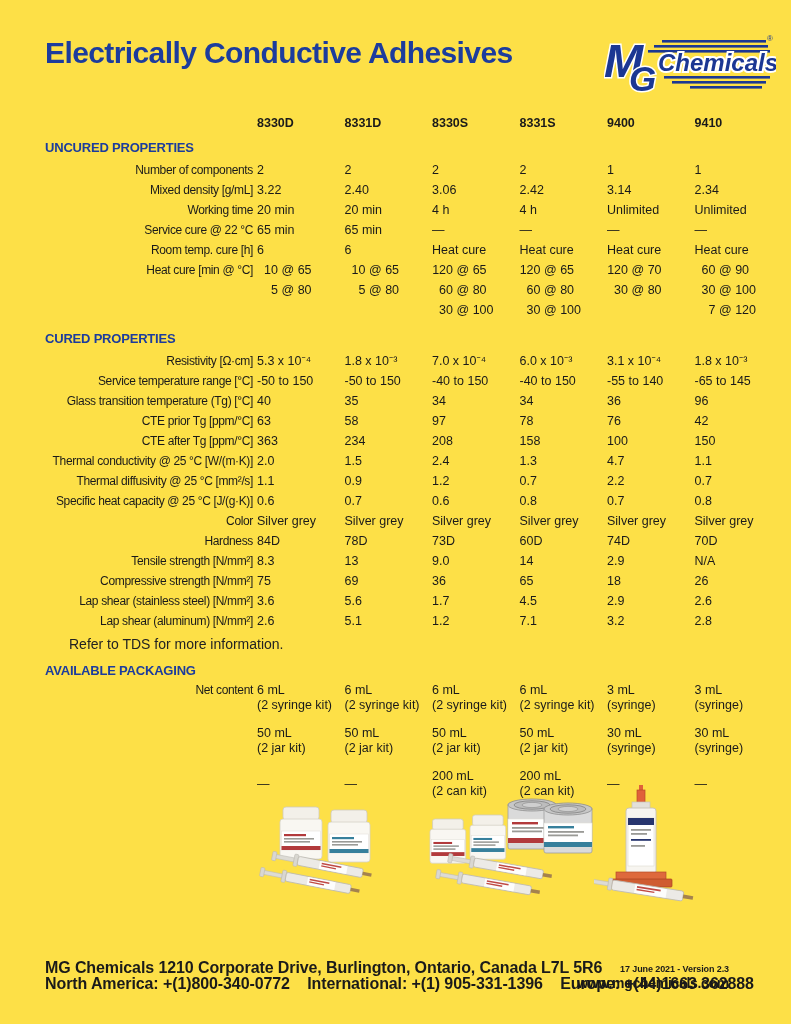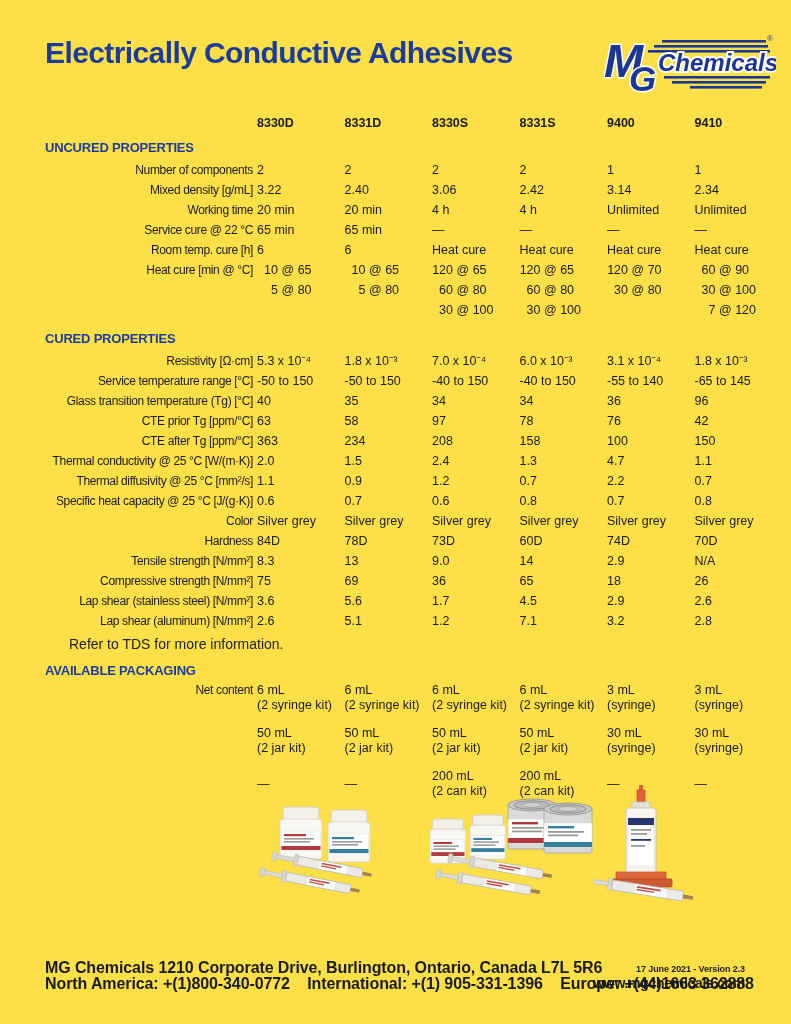--- a/index.html
+++ b/index.html
@@ -34,21 +34,21 @@
   
   .products { position:absolute; left:0; top:781px; width:791px; height:165px; }
   .pgroup { position:absolute; }
 
   
   .footer-left {
     position:absolute; left:45px; bottom:32px;
     font-size:16px; font-weight:700; line-height:16px; letter-spacing:-0.1px;
   }
   .contacts span { margin-right:13px; }
-  .footer-right { position:absolute; right:46px; bottom:33px; text-align:right;margin-top:38px; }
+  .footer-right { position:absolute; right:62px; bottom:33px; text-align:right;margin-top:38px; }
   .date { font-size:9px; font-weight:700; letter-spacing:-0.1px; }
   .site { font-size:14px; font-weight:700; letter-spacing:-0.3px; margin-top:1px; }
 </style>
 </head>
 <body>
 
 <div class="page">
 
   <h1 class="title">Electrically Conductive Adhesives</h1>
 

